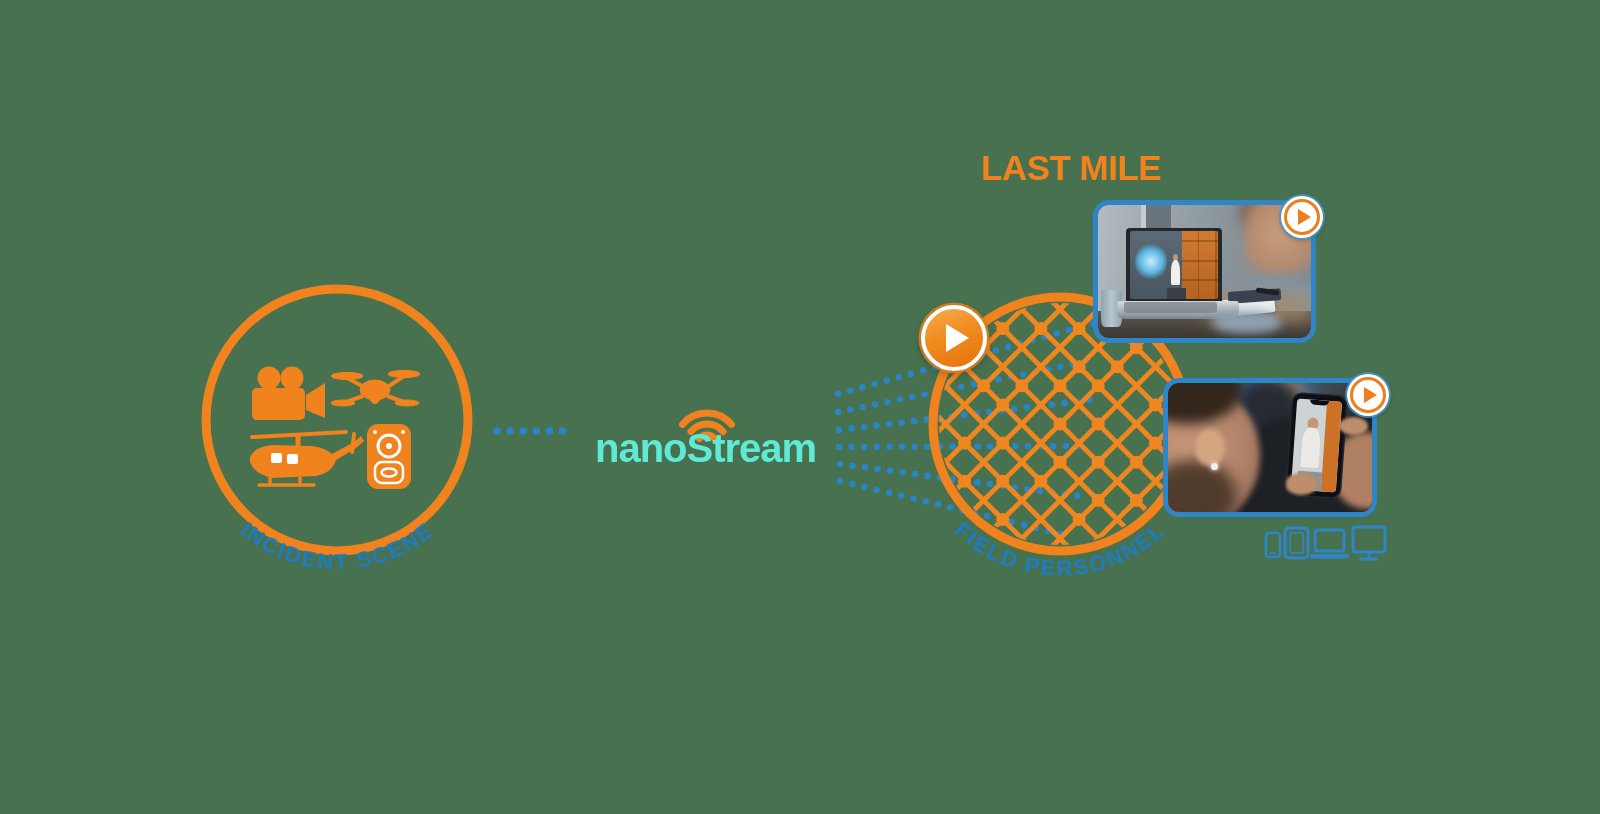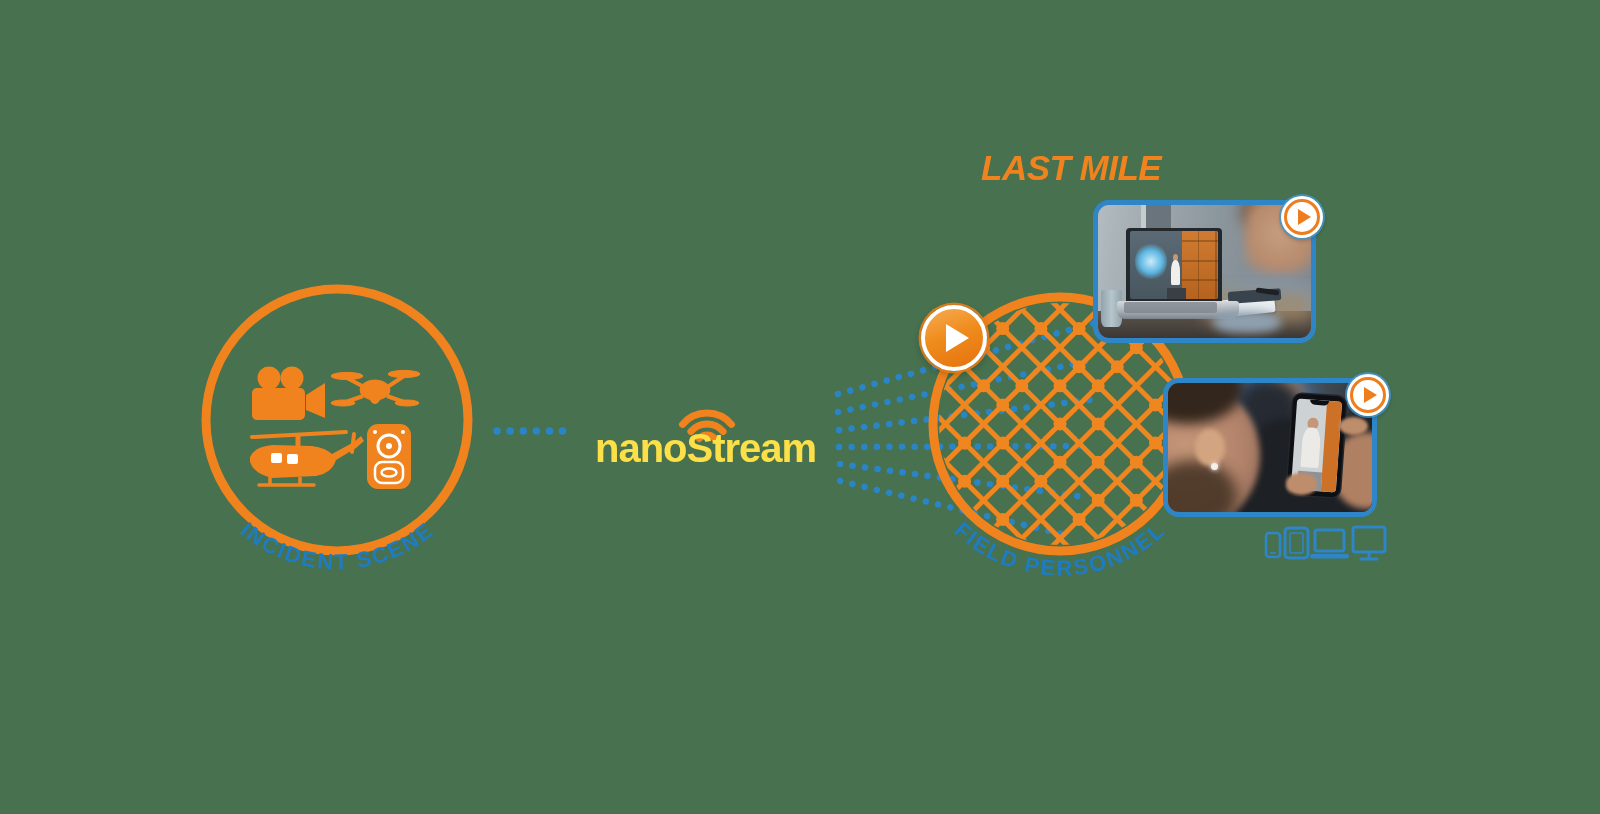--- a/index.html
+++ b/index.html
@@ -3,21 +3,21 @@
 <meta charset="utf-8">
 <style>
   html,body{margin:0;padding:0;}
   body{width:1600px;height:814px;overflow:hidden;font-family:"Liberation Sans",sans-serif;}
   .stage{position:relative;width:1600px;height:814px;background:#47714F;overflow:hidden;}
   .mile-label{position:absolute;color:#F0831E;font-weight:800;font-size:35px;letter-spacing:-0.5px;
     font-family:"Liberation Sans",sans-serif;white-space:nowrap;}
   #diagram{position:absolute;left:0;top:0;}
   .curve-text{font-family:"Liberation Sans",sans-serif;font-weight:bold;font-size:22px;
     fill:#1F7CC1;letter-spacing:2px;}
-  .brand-text{position:absolute;left:595px;top:426px;color:#fde047;font-weight:800;
+  .brand-text{position:absolute;left:595px;top:426px;color:#5eead4;font-weight:800;
     font-size:40px;letter-spacing:-1px;white-space:nowrap;}
 
   
   .photo{position:absolute;border:5px solid #2E86C8;border-radius:16px;overflow:hidden;
     background:#666;}
   .photo>div{position:absolute;}
   .photo-laptop{left:1093px;top:200px;width:213px;height:133px;}
   .photo-phone{left:1163px;top:378px;width:204px;height:129px;}
 
   
@@ -242,21 +242,21 @@
         <rect x="1310" y="554" width="39" height="4.5" rx="2.2" fill="#2E86C8" stroke="none"></rect>
       </g>
       <g>
         <rect x="1353" y="527" width="32" height="25" rx="2.5" stroke-width="3"></rect>
         <line x1="1369" y1="552" x2="1369" y2="558" stroke-width="3"></line>
         <line x1="1361" y1="559" x2="1377" y2="559" stroke-width="3" stroke-linecap="round"></line>
       </g>
     </g>
   </svg>
 
-  <div class="mile-label" style="left:981px;top:148px;font-style:italic;">LAST MILE</div>
+  <div class="mile-label" style="left:981px;top:148px;">LAST MILE</div>
 
   <div class="brand-text">nanoStream</div>
 
   <div class="photo photo-laptop">
     <div class="pl-wall"></div>
     <div class="pl-doorframe"></div>
     <div class="pl-door"></div>
     <div class="pl-hair"></div>
     <div class="pl-face"></div>
     <div class="pl-shoulder"></div>

